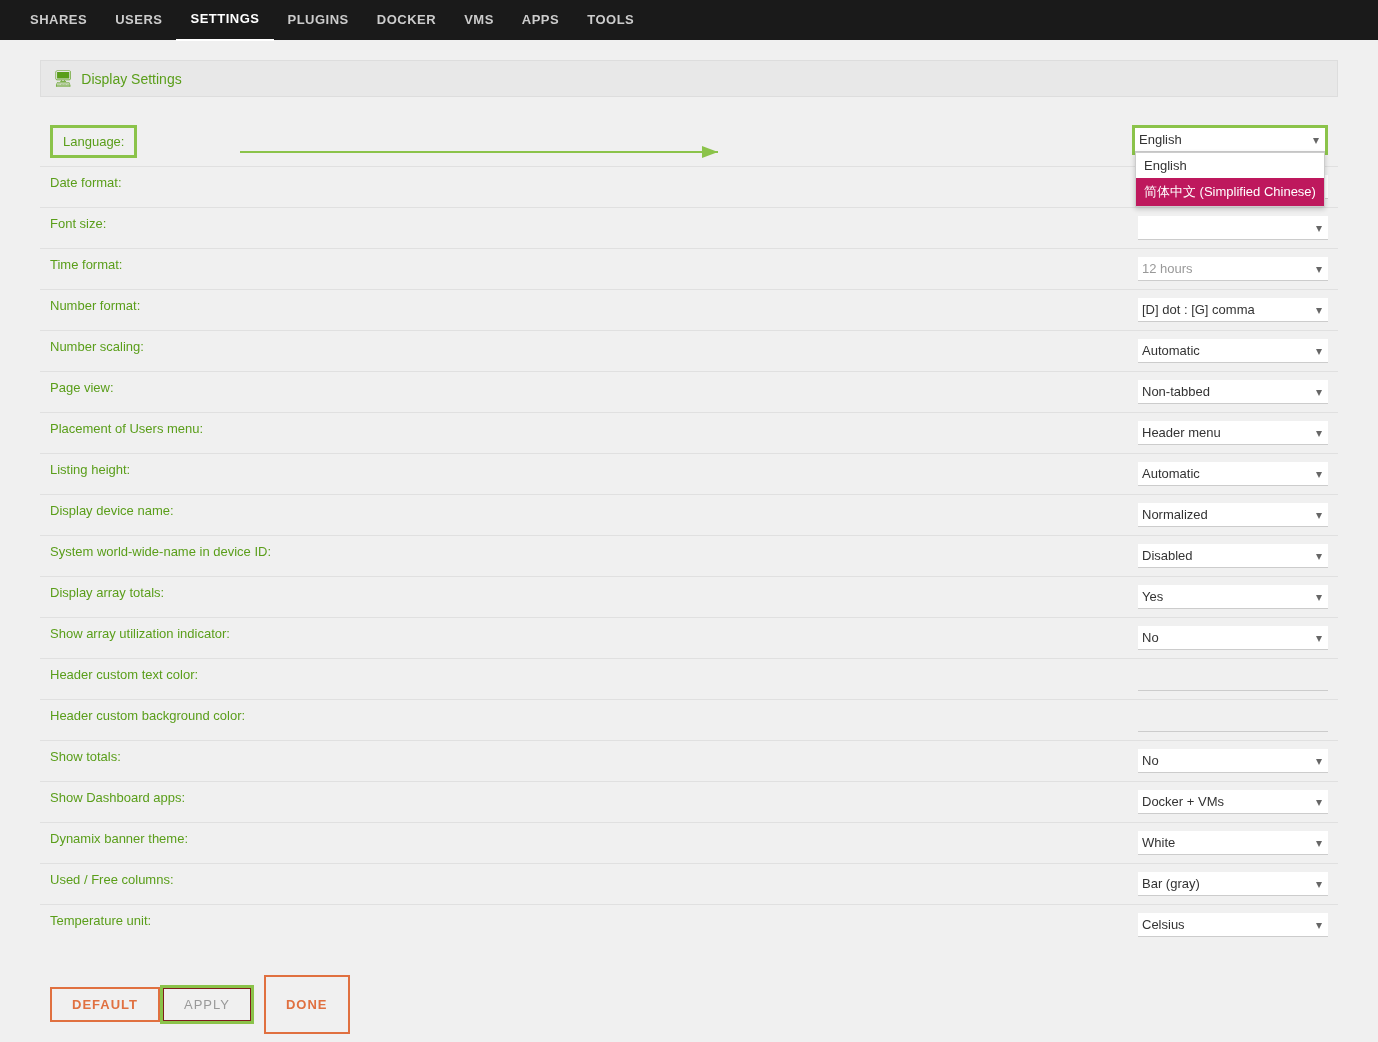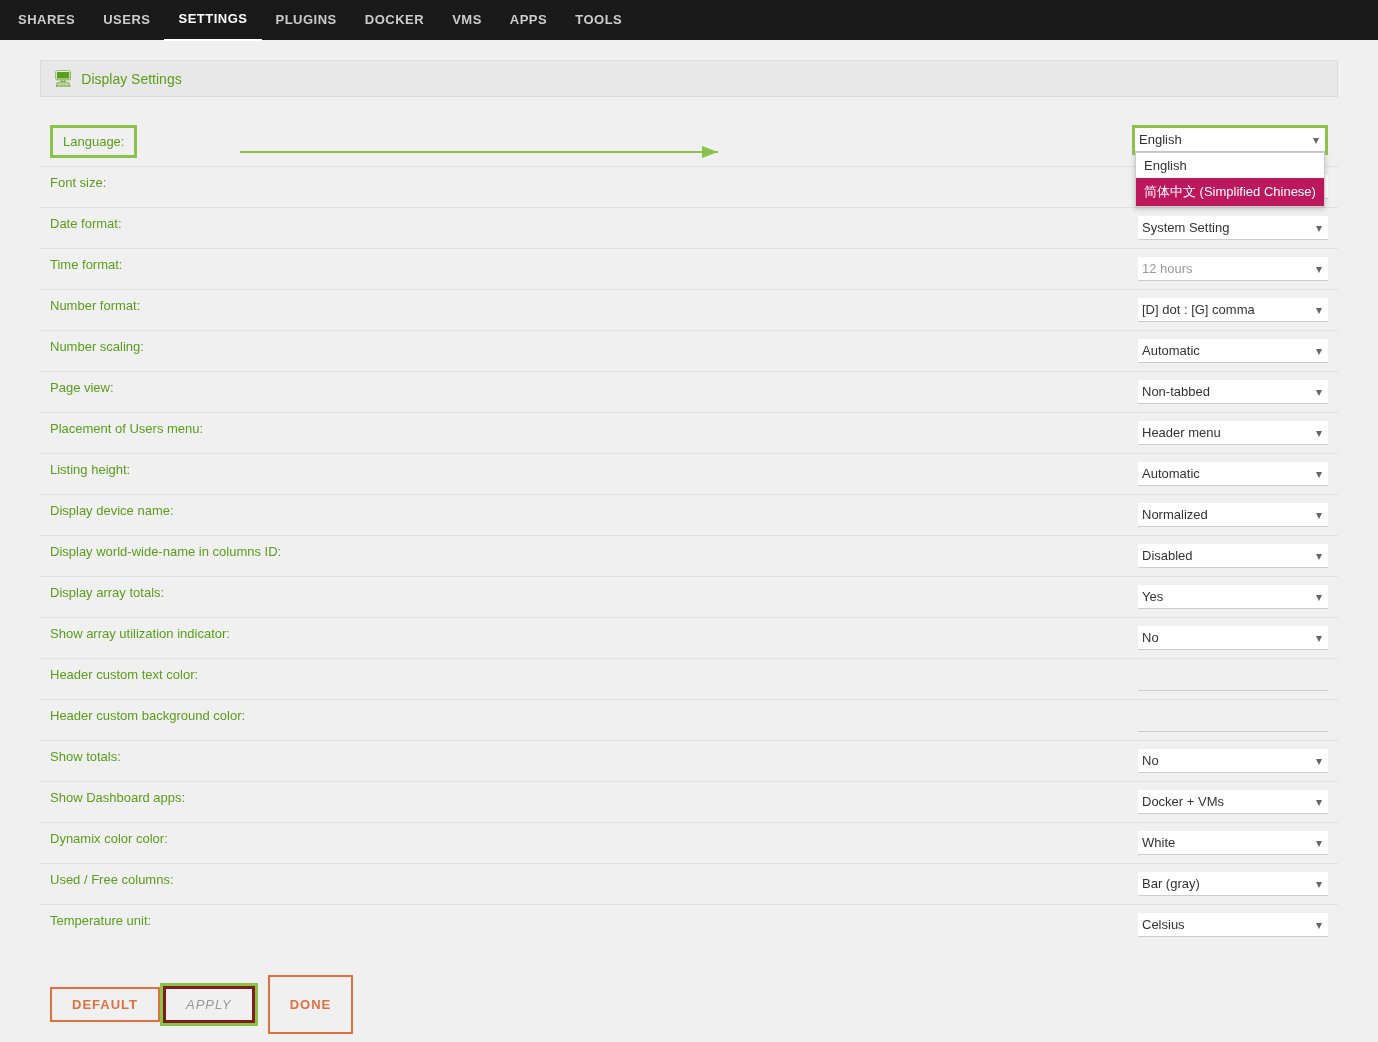--- a/index.html
+++ b/index.html
@@ -3,21 +3,21 @@
   <meta charset="utf-8">
   <style>
     * { box-sizing: border-box; margin: 0; padding: 0; }
     body { font-family: Arial, sans-serif; background: #f0f0f0; font-size: 14px; color: #333; }
 
     
     .top-nav {
       background: #1a1a1a;
       display: flex;
       align-items: center;
-      padding: 0 4px;
+      padding: 0 16px;
       height: 40px;
     }
     .top-nav a {
       color: #ccc;
       text-decoration: none;
       font-size: 13px;
       font-weight: bold;
       padding: 0 14px;
       line-height: 40px;
       text-transform: uppercase;
@@ -198,28 +198,27 @@
       border: 2px solid #e07040;
       color: #e07040;
       background: transparent;
       padding: 8px 20px;
       font-size: 13px;
       font-weight: bold;
       cursor: pointer;
       letter-spacing: 1px;
     }
     .btn-apply {
-      border: 3px solid #7f1d1d;
+      border: 1px solid #7f1d1d;
       color: #999;
       background: transparent;
       padding: 8px 20px;
       font-size: 13px;
       cursor: pointer;
       letter-spacing: 1px;
-      font-style: italic;
     }
     .btn-done {
       border: 2px solid #e07040;
       color: #e07040;
       background: transparent;
       padding: 20px 20px;
       font-size: 13px;
       font-weight: bold;
       cursor: pointer;
       letter-spacing: 1px;
@@ -280,39 +279,39 @@
               <div class="option">English</div>
               <div class="option selected">简体中文 (Simplified Chinese)</div>
             </div>
           </div>
         </div>
       </div>
     </div>
 
     <div class="form-row">
       <div class="form-label">
+        <span>Date format:</span>
+      </div>
+      <div class="form-control-wrapper">
+        <div class="select-wrapper">
+          <select>
+            <option>System Setting</option>
+          </select>
+        </div>
+      </div>
+    </div>
+
+    <div class="form-row">
+      <div class="form-label">
         <span>Font size:</span>
       </div>
       <div class="form-control-wrapper">
         <div class="select-wrapper">
           <select>
             <option></option>
-          </select>
-        </div>
-      </div>
-    </div>
-
-    <div class="form-row">
-      <div class="form-label">
-        <span>Date format:</span>
-      </div>
-      <div class="form-control-wrapper">
-        <div class="select-wrapper">
-          <select>
-            <option>System Setting</option>
           </select>
         </div>
       </div>
     </div>
 
     <div class="form-row time-select-highlight">
       <div class="form-label">
         <span>Time format:</span>
       </div>
       <div class="form-control-wrapper">
@@ -398,21 +397,21 @@
         <div class="select-wrapper">
           <select>
             <option>Normalized</option>
           </select>
         </div>
       </div>
     </div>
 
     <div class="form-row">
       <div class="form-label">
-        <span>Display world-wide-name in columns ID:</span>
+        <span>System world-wide-name in device ID:</span>
       </div>
       <div class="form-control-wrapper">
         <div class="select-wrapper">
           <select>
             <option>Disabled</option>
           </select>
         </div>
       </div>
     </div>
 
@@ -481,21 +480,21 @@
         <div class="select-wrapper">
           <select>
             <option>Docker + VMs</option>
           </select>
         </div>
       </div>
     </div>
 
     <div class="form-row">
       <div class="form-label">
-        <span>Dynamix color color:</span>
+        <span>Dynamix banner theme:</span>
       </div>
       <div class="form-control-wrapper">
         <div class="select-wrapper">
           <select>
             <option>White</option>
           </select>
         </div>
       </div>
     </div>
 

